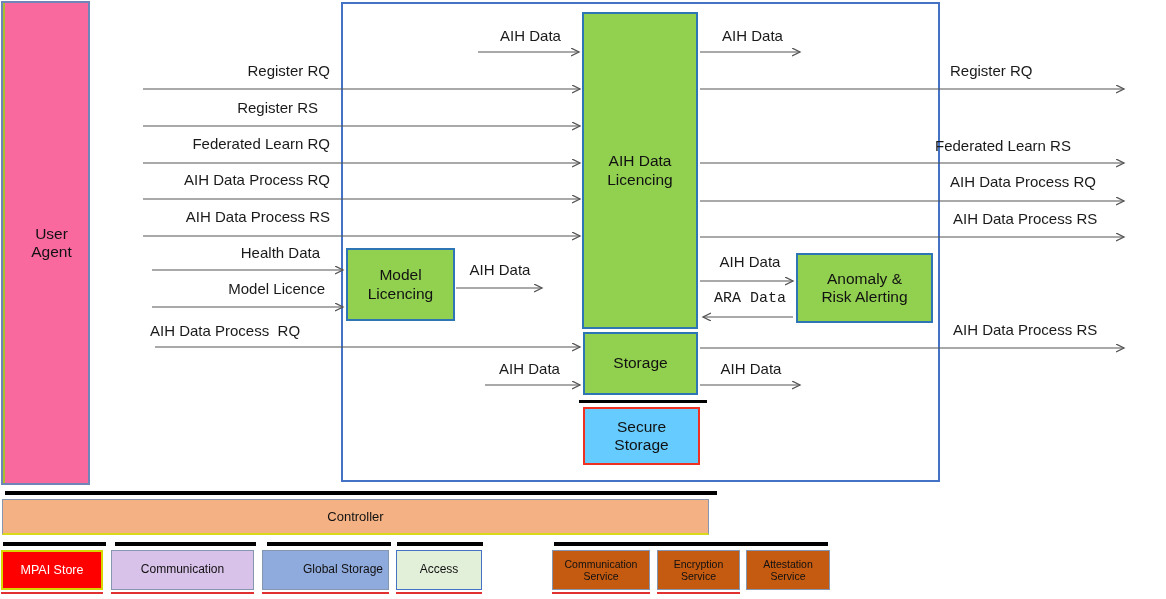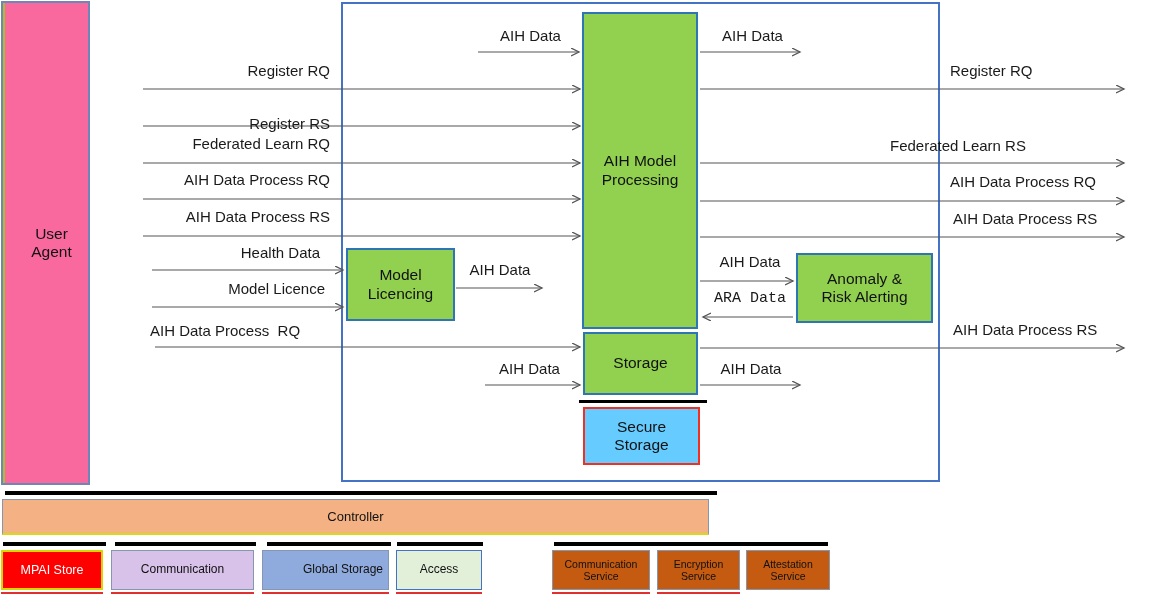--- a/index.html
+++ b/index.html
@@ -67,21 +67,21 @@
       <line x1="700" y1="385" x2="800" y2="385" marker-end="url(#arr)"></line>
     </g>
   </svg>
 
   <div class="box" style="left:1px;top:1px;width:89px;height:484px;background:#FA699E;border:2px solid #7086B8;font-size:15.5px;">
     <div class="abs" style="left:0;top:0;bottom:0;width:2px;background:#AABF2E;"></div>
     <span style="max-width:55px;margin-left:12px;">User Agent</span>
   </div>
 
   <div class="box green" style="left:582px;top:12px;width:116px;height:317px;">
-    <span style="max-width:90px;">AIH Model Processing</span>
+    <span style="max-width:90px;">AIH Data Licencing</span>
   </div>
 
   <div class="box green" style="left:346px;top:248px;width:109px;height:73px;">
     <span style="max-width:80px;">Model Licencing</span>
   </div>
 
   <div class="box green" style="left:583px;top:332px;width:115px;height:63px;">
     <span>Storage</span>
   </div>
 
@@ -129,30 +129,30 @@
   </div>
 
   <div class="redbar" style="left:1px;top:592px;width:102px;height:2px;"></div>
   <div class="redbar" style="left:111px;top:592px;width:143px;height:2px;"></div>
   <div class="redbar" style="left:262px;top:592px;width:127px;height:2px;"></div>
   <div class="redbar" style="left:396px;top:592px;width:86px;height:2px;"></div>
   <div class="redbar" style="left:552px;top:592px;width:98px;height:2px;"></div>
   <div class="redbar" style="left:657px;top:592px;width:83px;height:2px;"></div>
 
   <div class="lbl r" style="left:140px;top:61px;width:190px;">Register RQ</div>
-  <div class="lbl r" style="left:140px;top:98px;width:190px;margin-top:16px;">Register RS</div>
+  <div class="lbl r" style="left:128px;top:98px;width:190px;">Register RS</div>
   <div class="lbl r" style="left:140px;top:134px;width:190px;">Federated Learn RQ</div>
   <div class="lbl r" style="left:140px;top:170px;width:190px;">AIH Data Process RQ</div>
   <div class="lbl r" style="left:140px;top:207px;width:190px;">AIH Data Process RS</div>
   <div class="lbl r" style="left:140px;top:243px;width:180px;">Health Data</div>
   <div class="lbl r" style="left:140px;top:279px;width:185px;">Model Licence</div>
   <div class="lbl" style="left:150px;top:321px;width:195px;">AIH Data Process  RQ</div>
 
   <div class="lbl" style="left:950px;top:61px;">Register RQ</div>
-  <div class="lbl" style="left:890px;top:136px;">Federated Learn RS</div>
+  <div class="lbl" style="left:935px;top:136px;">Federated Learn RS</div>
   <div class="lbl" style="left:950px;top:172px;">AIH Data Process RQ</div>
   <div class="lbl" style="left:953px;top:209px;">AIH Data Process RS</div>
   <div class="lbl" style="left:953px;top:320px;">AIH Data Process RS</div>
 
   <div class="lbl c" style="left:478px;top:26px;width:105px;">AIH Data</div>
   <div class="lbl c" style="left:700px;top:26px;width:105px;">AIH Data</div>
   <div class="lbl c" style="left:450px;top:260px;width:100px;">AIH Data</div>
   <div class="lbl c" style="left:700px;top:252px;width:100px;">AIH Data</div>
   <div class="lbl c" style="left:700px;top:289px;width:100px;font-family:Liberation Mono, monospace;">ARA Data</div>
   <div class="lbl c" style="left:477px;top:359px;width:105px;">AIH Data</div>

